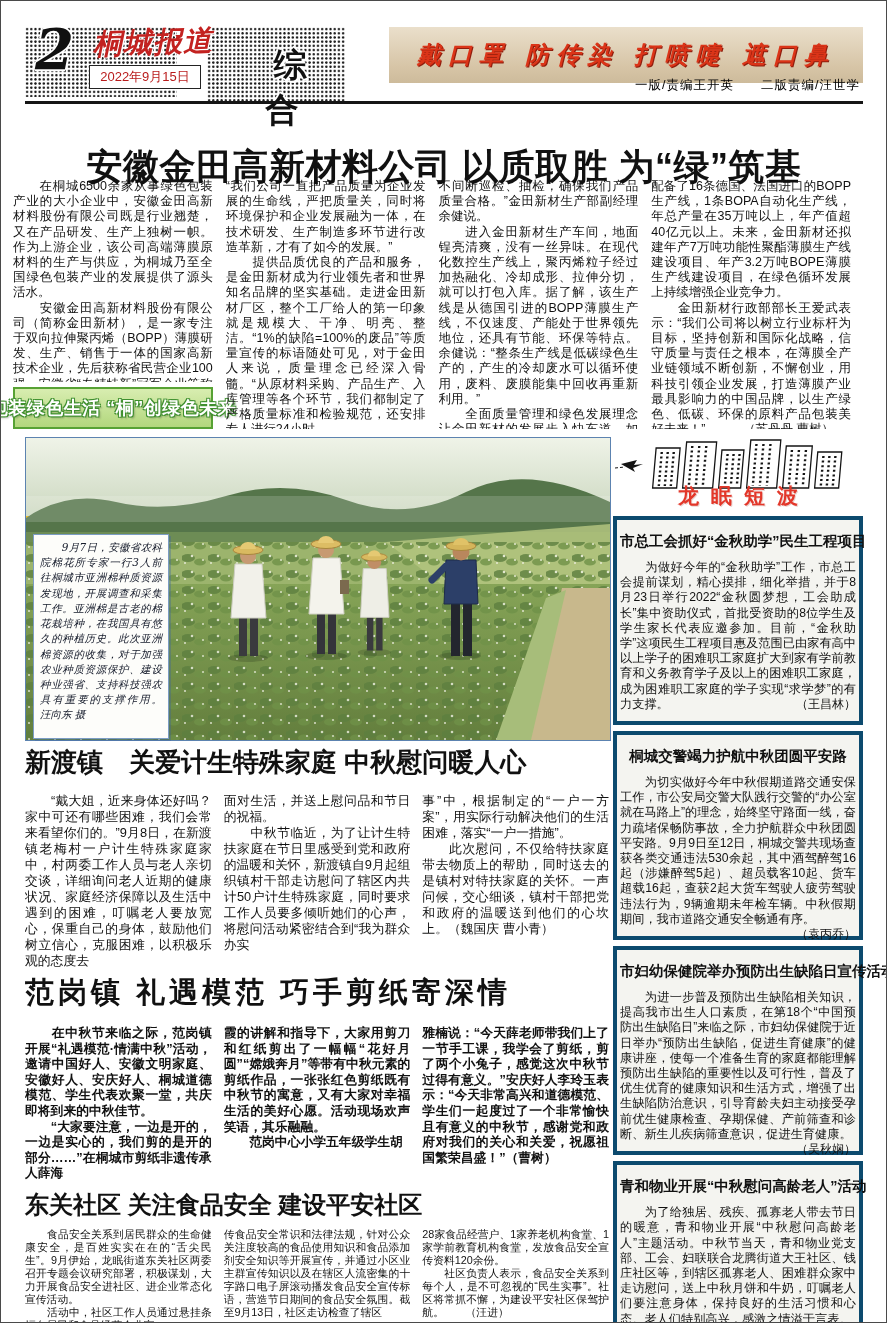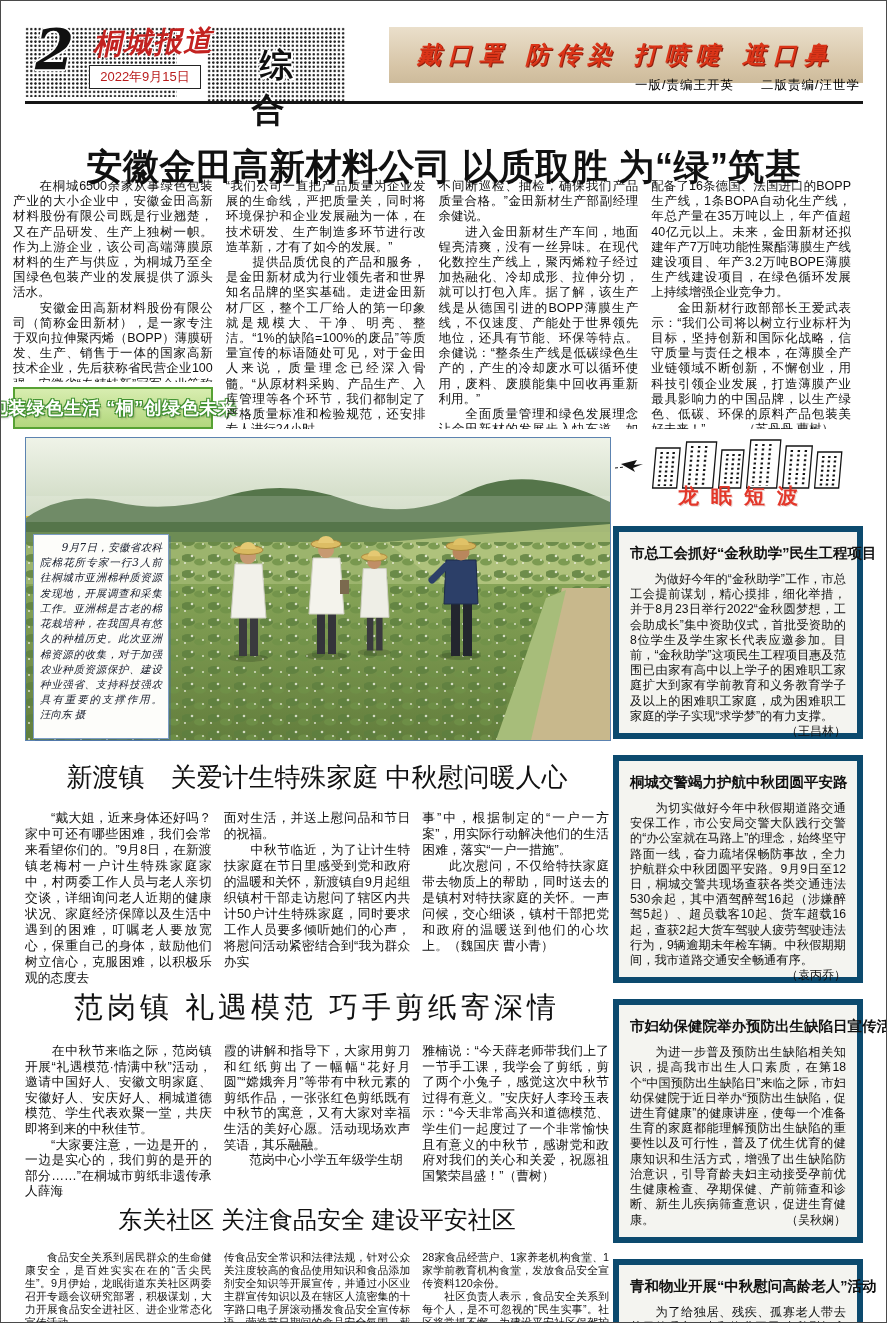--- a/index.html
+++ b/index.html
@@ -11,21 +11,21 @@
         background-size:4.2px 4.2px;}
   .hdr-dots1{position:absolute;left:24px;top:26px;width:152px;height:70px;}
   .hdr-dots2{position:absolute;left:206px;top:26px;width:138px;height:74px;}
   .pagenum{position:absolute;left:34px;top:20px;font:italic 900 56px/1 "DejaVu Serif",serif;
            text-shadow:2px 0 0 #fff,-2px 0 0 #fff,0 2px 0 #fff,0 -2px 0 #fff;}
   .masthead{position:absolute;left:92px;top:26px;width:120px;font:italic 700 29px/1.1 "DejaVu Serif",serif;
             color:#c32220;letter-spacing:1px;transform:rotate(-2deg);white-space:nowrap;
             text-shadow:1px 1px 0 #fff;}
   .datebox{position:absolute;left:88px;top:64px;width:110px;height:22px;border:1.5px solid #222;
            background:#fff;color:#b91c1c;font-size:13px;line-height:22px;text-align:center;white-space:nowrap;}
-  .section{position:absolute;left:206px;top:42px;width:138px;text-align:center;font-size:33px;font-weight:900;
+  .section{position:absolute;left:220px;top:42px;width:138px;text-align:center;font-size:33px;font-weight:900;
            letter-spacing:16px;text-indent:16px;
            text-shadow:2px 0 0 #fff,-2px 0 0 #fff,0 2px 0 #fff,0 -2px 0 #fff,2px 2px 0 #fff;}
   .slogan{position:absolute;left:388px;top:26px;width:474px;height:56px;
           background:linear-gradient(#eadfcb,#d7c5a7 70%,#cdbb9b);display:flex;align-items:center;justify-content:center;}
   .slogan-text{font:italic 700 24px "DejaVu Serif",serif;color:#db3418;letter-spacing:7px;white-space:nowrap;
                text-shadow:1px 1px 0 #8f1d0d;}
   .editors{position:absolute;right:26px;top:76px;font-size:12.5px;letter-spacing:1px;color:#000000;}
   .hdr-rule{position:absolute;left:24px;top:100px;width:838px;height:2.5px;background:#151515;}
   
   .headline{position:absolute;left:24px;top:118px;width:838px;text-align:center;
@@ -41,36 +41,36 @@
   .photo{position:absolute;left:24px;top:436px;width:584px;height:302px;border:1px solid #5c83b0;background:#eab308;}
   .photo svg{display:block;}
   .photo-caption{position:absolute;left:7px;top:96px;width:122px;height:193px;background:#fdfdfa;
         border:1px solid #7b9cc4;box-shadow:2px 2px 0 rgba(60,100,160,.35);padding:5px 6px;
         font:italic 10.5px/1.45 "DejaVu Serif",serif;text-align:justify;color:#141a2a;white-space:pre-line;overflow:hidden;}
   
   .sidebar{position:absolute;left:612px;top:437px;width:250px;}
   .sw-logo{position:relative;height:52px;}
   .sw-title{text-align:center;font-size:21px;font-weight:900;color:#e3372a;letter-spacing:12px;text-indent:12px;
             margin-top:-8px;position:relative;z-index:2;text-shadow:1px 1px 0 #8f1d0d33;}
-  .sw-box{border:6px solid #0c4a6e;background:#f4f4f0;margin-top:16px;padding:12px 11px 9px;}
+  .sw-box{border:4px solid #0c4a6e;background:#f4f4f0;margin-top:6px;padding:12px 3px 9px;}
   .sw-box .sw-h{font-size:14.5px;font-weight:900;text-align:center;white-space:nowrap;margin:0 0 9px;letter-spacing:0;}
   .sw-body{font-size:12.2px;line-height:15.2px;text-align:justify;white-space:pre-line;}
   .sw-author{float:right;font-size:12px;}
   
   .article{position:absolute;left:24px;width:584px;}
-  .article .a-title{text-align:center;font-weight:400;margin:15px;white-space:nowrap;}
+  .article .a-title{font-weight:700;margin:0;white-space:nowrap;}
   .a-cols{display:flex;gap:12px;}
   .acol{flex:1;min-width:0;text-align:justify;white-space:pre-line;overflow:hidden;}
   .a2{top:744px;}
   .a2 .a-title{font-size:26px;}
   .a2 .a-cols{margin-top:13px;}
   .a2 .acol{font-size:12.8px;line-height:16px;}
   .a3{top:972px;}
   .a3 .a-title{font-size:29px;letter-spacing:4px;}
-  .a3 .a-cols{margin-top:4px;}
+  .a3 .a-cols{margin-top:12px;font-weight:bold;}
   .a3 .acol{font-size:12.8px;line-height:15.6px;}
   .a4{top:1188px;}
   .a4 .a-title{font-size:24px;}
   .a4 .a-cols{margin-top:7px;}
   .a4 .acol{font-size:10.8px;line-height:13px;}
 </style>
 </head>
 <body>
 
 <div class="page">

